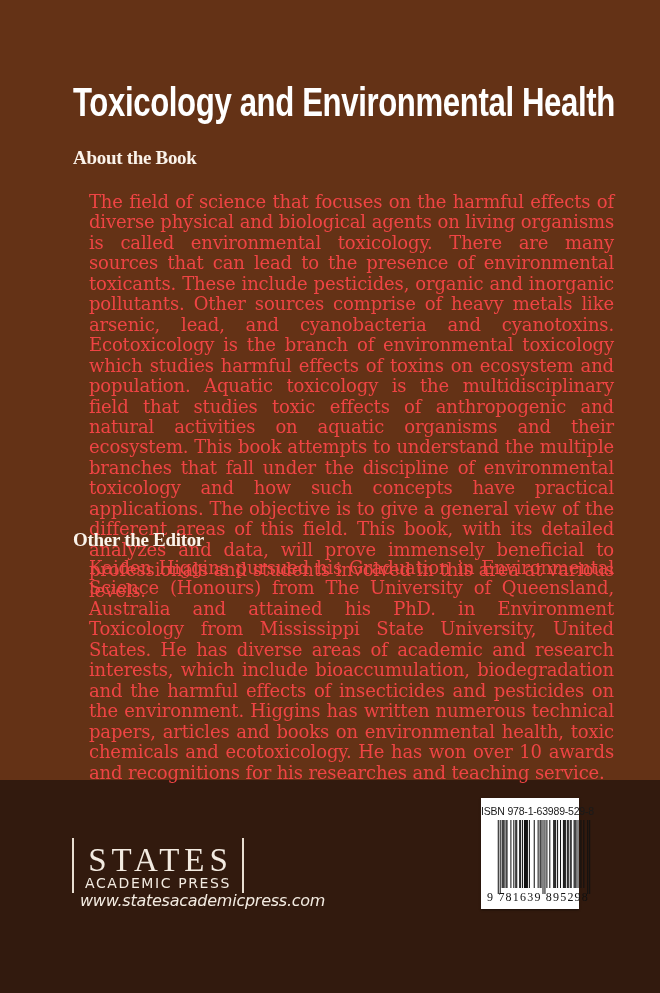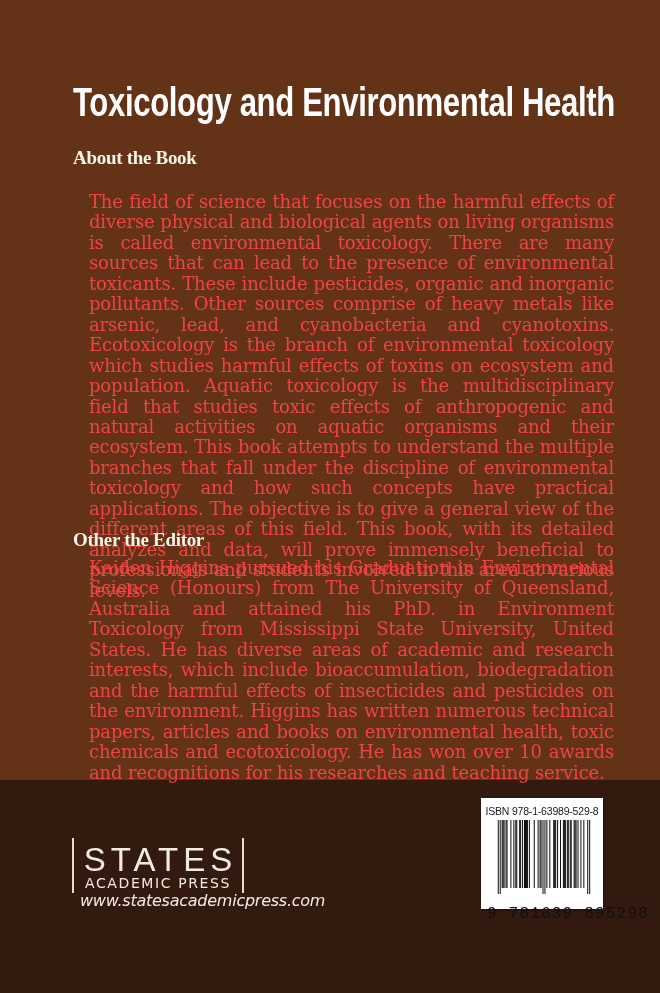--- a/index.html
+++ b/index.html
@@ -26,47 +26,47 @@
   }
   .p-book { top:176px; }
   .p-editor { top:542px; }
 
   .logo { position:absolute; left:72px; top:838px; width:172px; height:55px; }
   .logo .bar { position:absolute; top:0; width:2px; height:55px; background:#e8ddd0; }
   .logo .bar.l { left:0; }
   .logo .bar.r { right:0; }
   .logo .states {
     position:absolute; left:0; width:100%; top:5px; text-align:center;
-    font-family:Liberation Sans, sans-serif; font-size:33px; letter-spacing:5px;
+    font-family:Liberation Serif, serif; font-size:33px; letter-spacing:5px;
     color:#f3ebe1; line-height:34px; padding-left:5px; box-sizing:border-box;
   }
   .logo .acad {
     position:absolute; left:0; width:100%; top:38px; text-align:center;
     font-family:"DejaVu Sans", sans-serif; font-size:14px; letter-spacing:1.6px;
     color:#f3ebe1; line-height:14px;
   }
   .website {
     position:absolute; left:80px; top:894px; width:175px;
     font-family:"DejaVu Sans", sans-serif; font-size:16px; color:#f3ebe1;
     letter-spacing:-0.25px; white-space:nowrap; line-height:14px;font-style:italic;
   }
 
   .isbn-box {
-    position:absolute; left:481px; top:798px; width:122px; height:111px;
+    position:absolute; left:481px; top:798px; width:98px; height:111px;
     background:#ffffff; box-shadow:0 1px 2px rgba(0,0,0,0.5);
   }
   .isbn-label {
     position:absolute; left:0; top:7px; width:100%; text-align:center;
     font-family:"Liberation Sans", sans-serif; font-size:10.5px; color:#1a1a1a;
     letter-spacing:-0.2px; white-space:nowrap;
   }
   .barcode { position:absolute; left:8px; top:22px; width:106px; height:74px; }
   .barcode-digits {
-    position:absolute; left:6px; top:110px; width:112px;
-    font-family:Liberation Mono, monospace; font-size:16px; color:#111;
+    position:absolute; left:6px; top:93px; width:112px;
+    font-family:Liberation Serif, serif; font-size:12px; color:#111;
     letter-spacing:1.2px; white-space:nowrap; line-height:12px;
   }
 </style>
 </head>
 <body>
 
 <div class="top"></div>
 <div class="bottom"></div>
 
 <h1 class="title">Toxicology and Environmental Health</h1>

